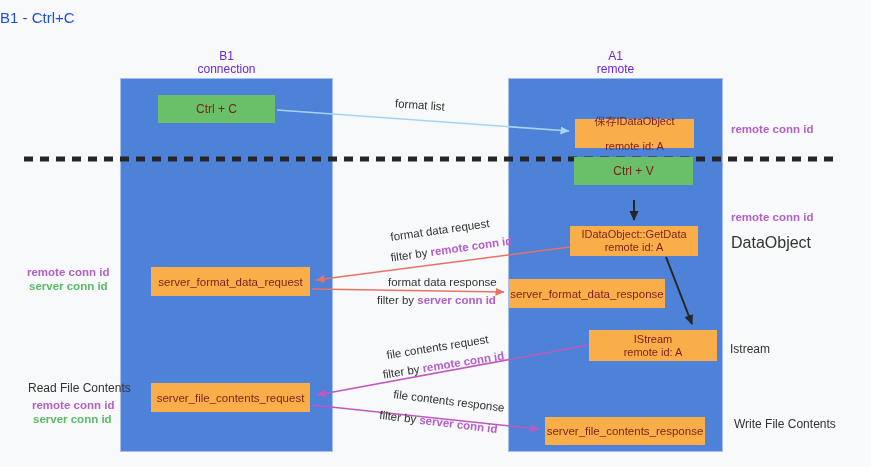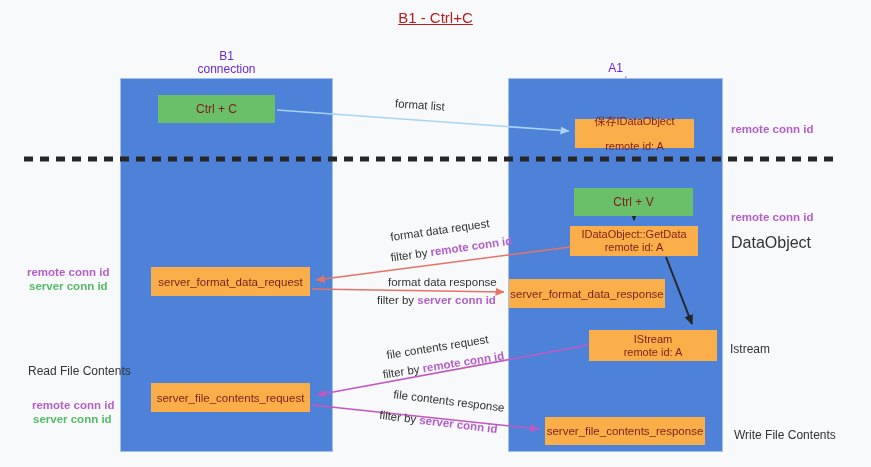--- a/index.html
+++ b/index.html
@@ -1,19 +1,19 @@
 <!DOCTYPE html>
 <html style="--lifeline-blue: #4d82d8; --box-orange: #f9ae49; --box-green: #6abf69; --conn-purple: #b35fc9; --conn-green: #56bb66; --arrow-salmon: #e57368; --arrow-magenta: #c158c1; --arrow-lightblue: #a9d3f2; --arrow-black: #262626;"><head>
 <meta charset="utf-8">
 <style>
   html,body{margin:0;padding:0;background:#f8f9fa;font-family:"Liberation Sans",sans-serif;}
   .canvas{position:relative;width:871px;height:467px;background:#f8f9fa;overflow:hidden;}
 
-  .title{position:absolute;left:0;top:8px;width:871px;text-align:center;color:#b91c1c;
-         font-size:15px;line-height:19px;text-decoration:underline;}
+  .title{position:absolute;left:0;top:8px;width:871px;color:#1d4ed8;
+         font-size:15px;line-height:19px;}
   .col-header{position:absolute;text-align:center;color:#6d28d9;font-size:12px;line-height:13px;}
 
   .lifeline{position:absolute;top:78px;height:374px;background:var(--lifeline-blue,#4d82d8);
             border:1px solid #a5c0ea;box-sizing:border-box;}
   .lifeline.left{left:120px;width:213px;}
   .lifeline.right{left:508px;width:215px;}
 
   svg.arrows{position:absolute;left:0;top:0;z-index:2;}
   .stroke-blue{stroke:var(--arrow-lightblue,#a9d3f2);}
   .stroke-black{stroke:var(--arrow-black,#262626);}
@@ -44,21 +44,21 @@
 <div class="canvas">
 
   <div class="title">
     <div>B1 - Ctrl+C</div>
   </div>
 
   <div class="col-header" style="left:120px;top:50px;width:213px;">
     <div>B1</div>
     <div>connection</div>
   </div>
-  <div class="col-header" style="left:508px;top:50px;width:215px;margin-top:12px;">
+  <div class="col-header" style="left:508px;top:50px;width:215px;">
     <div>A1</div>
     <div>remote</div>
   </div>
 
   <div class="lifeline left"></div>
   <div class="lifeline right"></div>
 
   <svg class="arrows" width="871" height="467" viewBox="0 0 871 467">
     <defs>
       <marker id="ah-blue" markerUnits="userSpaceOnUse" markerWidth="10" markerHeight="10" refX="8.5" refY="5" orient="auto">
@@ -94,21 +94,21 @@
 
   <div class="box green" style="left:158px;top:95px;width:117px;height:28px;">
     <div>Ctrl + C</div>
   </div>
 
   <div class="box orange" style="left:575px;top:119px;width:119px;height:29px;gap:12px;">
     <div class="l2">保存IDataObject</div>
     <div class="l2">remote id: A</div>
   </div>
 
-  <div class="box green" style="left:574px;top:188px;width:119px;height:28px;">
+  <div class="box green" style="left:574px;top:157px;width:119px;height:28px;">
     <div>Ctrl + V</div>
   </div>
 
   <div class="box orange" style="left:570px;top:226px;width:128px;height:30px;">
     <div class="l2">IDataObject::GetData</div>
     <div class="l2">remote id: A</div>
   </div>
 
   <div class="box orange" style="left:151px;top:267px;width:159px;height:29px;">
     <div>server_format_data_request</div>
@@ -152,23 +152,23 @@
   </div>
 
   <div class="lbl rot-p7" style="left:393px;top:395px;">file contents response</div>
   <div class="lbl rot-p7" style="left:379px;top:416px;">
     <span>filter by</span>
     <span class="purple">server conn id</span>
   </div>
 
   <div class="lbl purple" style="left:27px;top:266px;">remote conn id</div>
   <div class="lbl green-t" style="left:29px;top:280px;">server conn id</div>
-  <div class="lbl" style="left:28px;top:364px;font-size:12px;text-align:right;">Read File Contents</div>
+  <div class="lbl" style="left:28px;top:381px;font-size:12px;text-align:right;">Read File Contents</div>
   <div class="lbl purple" style="left:32px;top:399px;">remote conn id</div>
   <div class="lbl green-t" style="left:33px;top:413px;">server conn id</div>
 
   <div class="lbl purple" style="left:731px;top:123px;">remote conn id</div>
   <div class="lbl purple" style="left:731px;top:211px;">remote conn id</div>
   <div class="lbl" style="left:731px;top:234px;font-size:16px;">DataObject</div>
   <div class="lbl" style="left:730px;top:342px;font-size:12px;">Istream</div>
-  <div class="lbl" style="left:734px;top:428px;font-size:12px;">Write File Contents</div>
+  <div class="lbl" style="left:734px;top:417px;font-size:12px;">Write File Contents</div>
 
 </div>
 
 </body></html>

